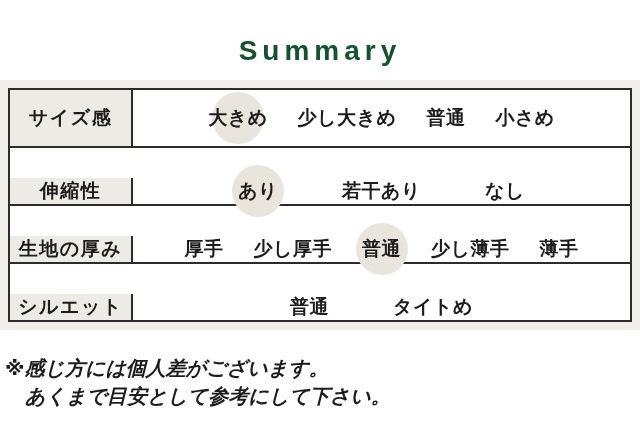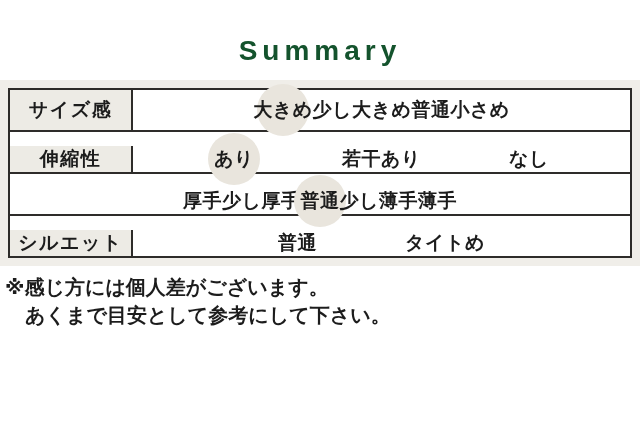--- a/index.html
+++ b/index.html
@@ -31,21 +31,21 @@
     padding: 8px;
     box-sizing: border-box;
     width: 640px;
   }
   .summary-table {
     border: 2px solid #2e2c2a;
     background: #ffffff;
   }
   .trow {
     display: flex;
-    height: 40px;
+    height: 56px;
   }
   .trow + .trow {
     border-top: 2px solid #2e2c2a;
     align-items: flex-end;
   }
   .tlabel {
     width: 121px;
     flex: 0 0 121px;
     background: #edebe5;
     border-right: 2px solid #2e2c2a;
@@ -56,22 +56,22 @@
     font-weight: bold;
     letter-spacing: 1.5px;
     white-space: nowrap;
   }
   .topts {
     flex: 1 1 auto;
     display: flex;
     align-items: center;
     justify-content: center;
   }
-  .topts.gap-s { }
-  .topts.gap-l { gap: 88px; }
+  .topts.gap-s { gap: 30px; }
+  .topts.gap-l { gap: 64px; }
   .option {
     position: relative;
     z-index: 0;
     font-size: 19px;
     font-weight: bold;
     white-space: nowrap;
     letter-spacing: 0.5px;
   }
   .option.selected::before {
     content: "";
@@ -79,25 +79,26 @@
     left: 50%;
     top: 50%;
     transform: translate(-50%, -50%);
     width: 52px;
     height: 52px;
     border-radius: 50%;
     background: #e9e5dd;
     z-index: -1;
   }
   .footnote {
-    margin: 7px 0 0 5px;
+    margin: 24px 0 0 5px;
     font-size: 20px;
     font-weight: bold;
     line-height: 1.4;
     color: #1c1c1c;
+    font-style: italic;
   }
   .footnote .line2 {
     padding-left: 20px;
   }
 </style>
 </head>
 <body>
 
 <h1 class="title">Summary</h1>
 
@@ -114,20 +115,21 @@
       </div>
       <div class="trow">
         <div class="tlabel">伸縮性</div>
         <div class="topts gap-l">
           <span class="option selected">あり</span>
           <span class="option">若干あり</span>
           <span class="option">なし</span>
         </div>
       </div>
       <div class="trow">
+        <div class="tlabel">生地の厚み</div>
         <div class="topts gap-s">
           <span class="option">厚手</span>
           <span class="option">少し厚手</span>
           <span class="option selected">普通</span>
           <span class="option">少し薄手</span>
           <span class="option">薄手</span>
         </div>
       </div>
       <div class="trow">
         <div class="tlabel">シルエット</div>

